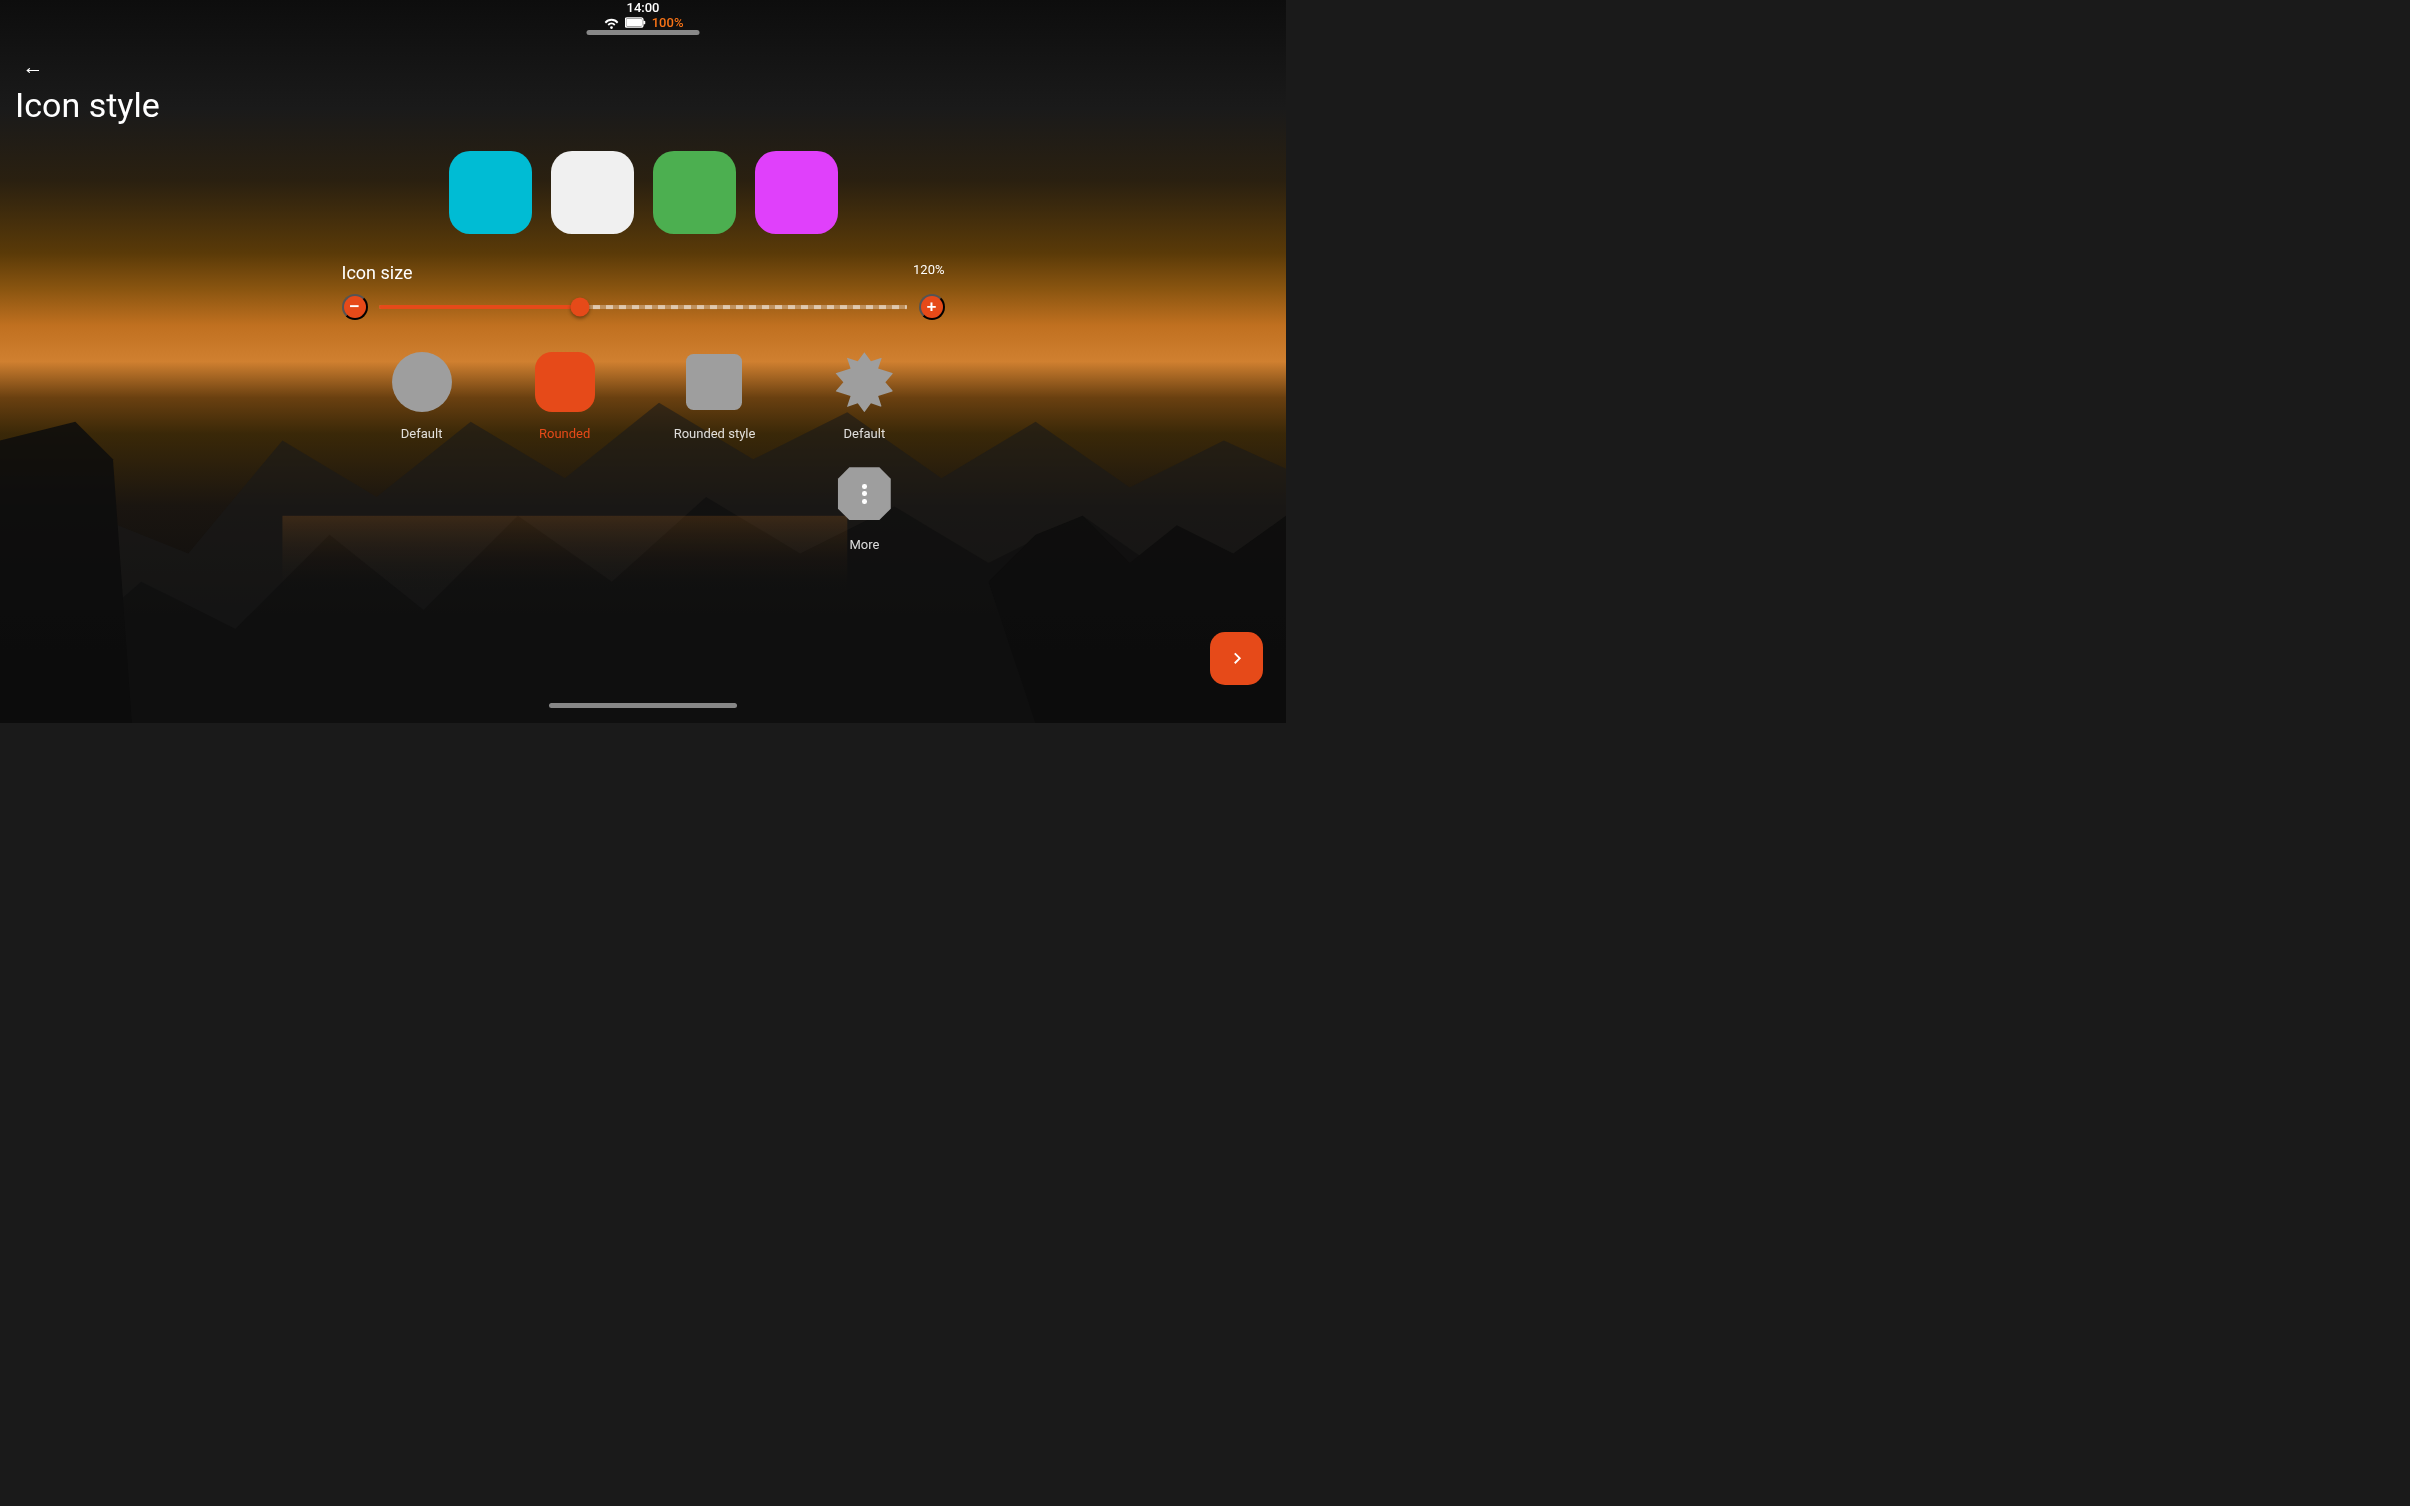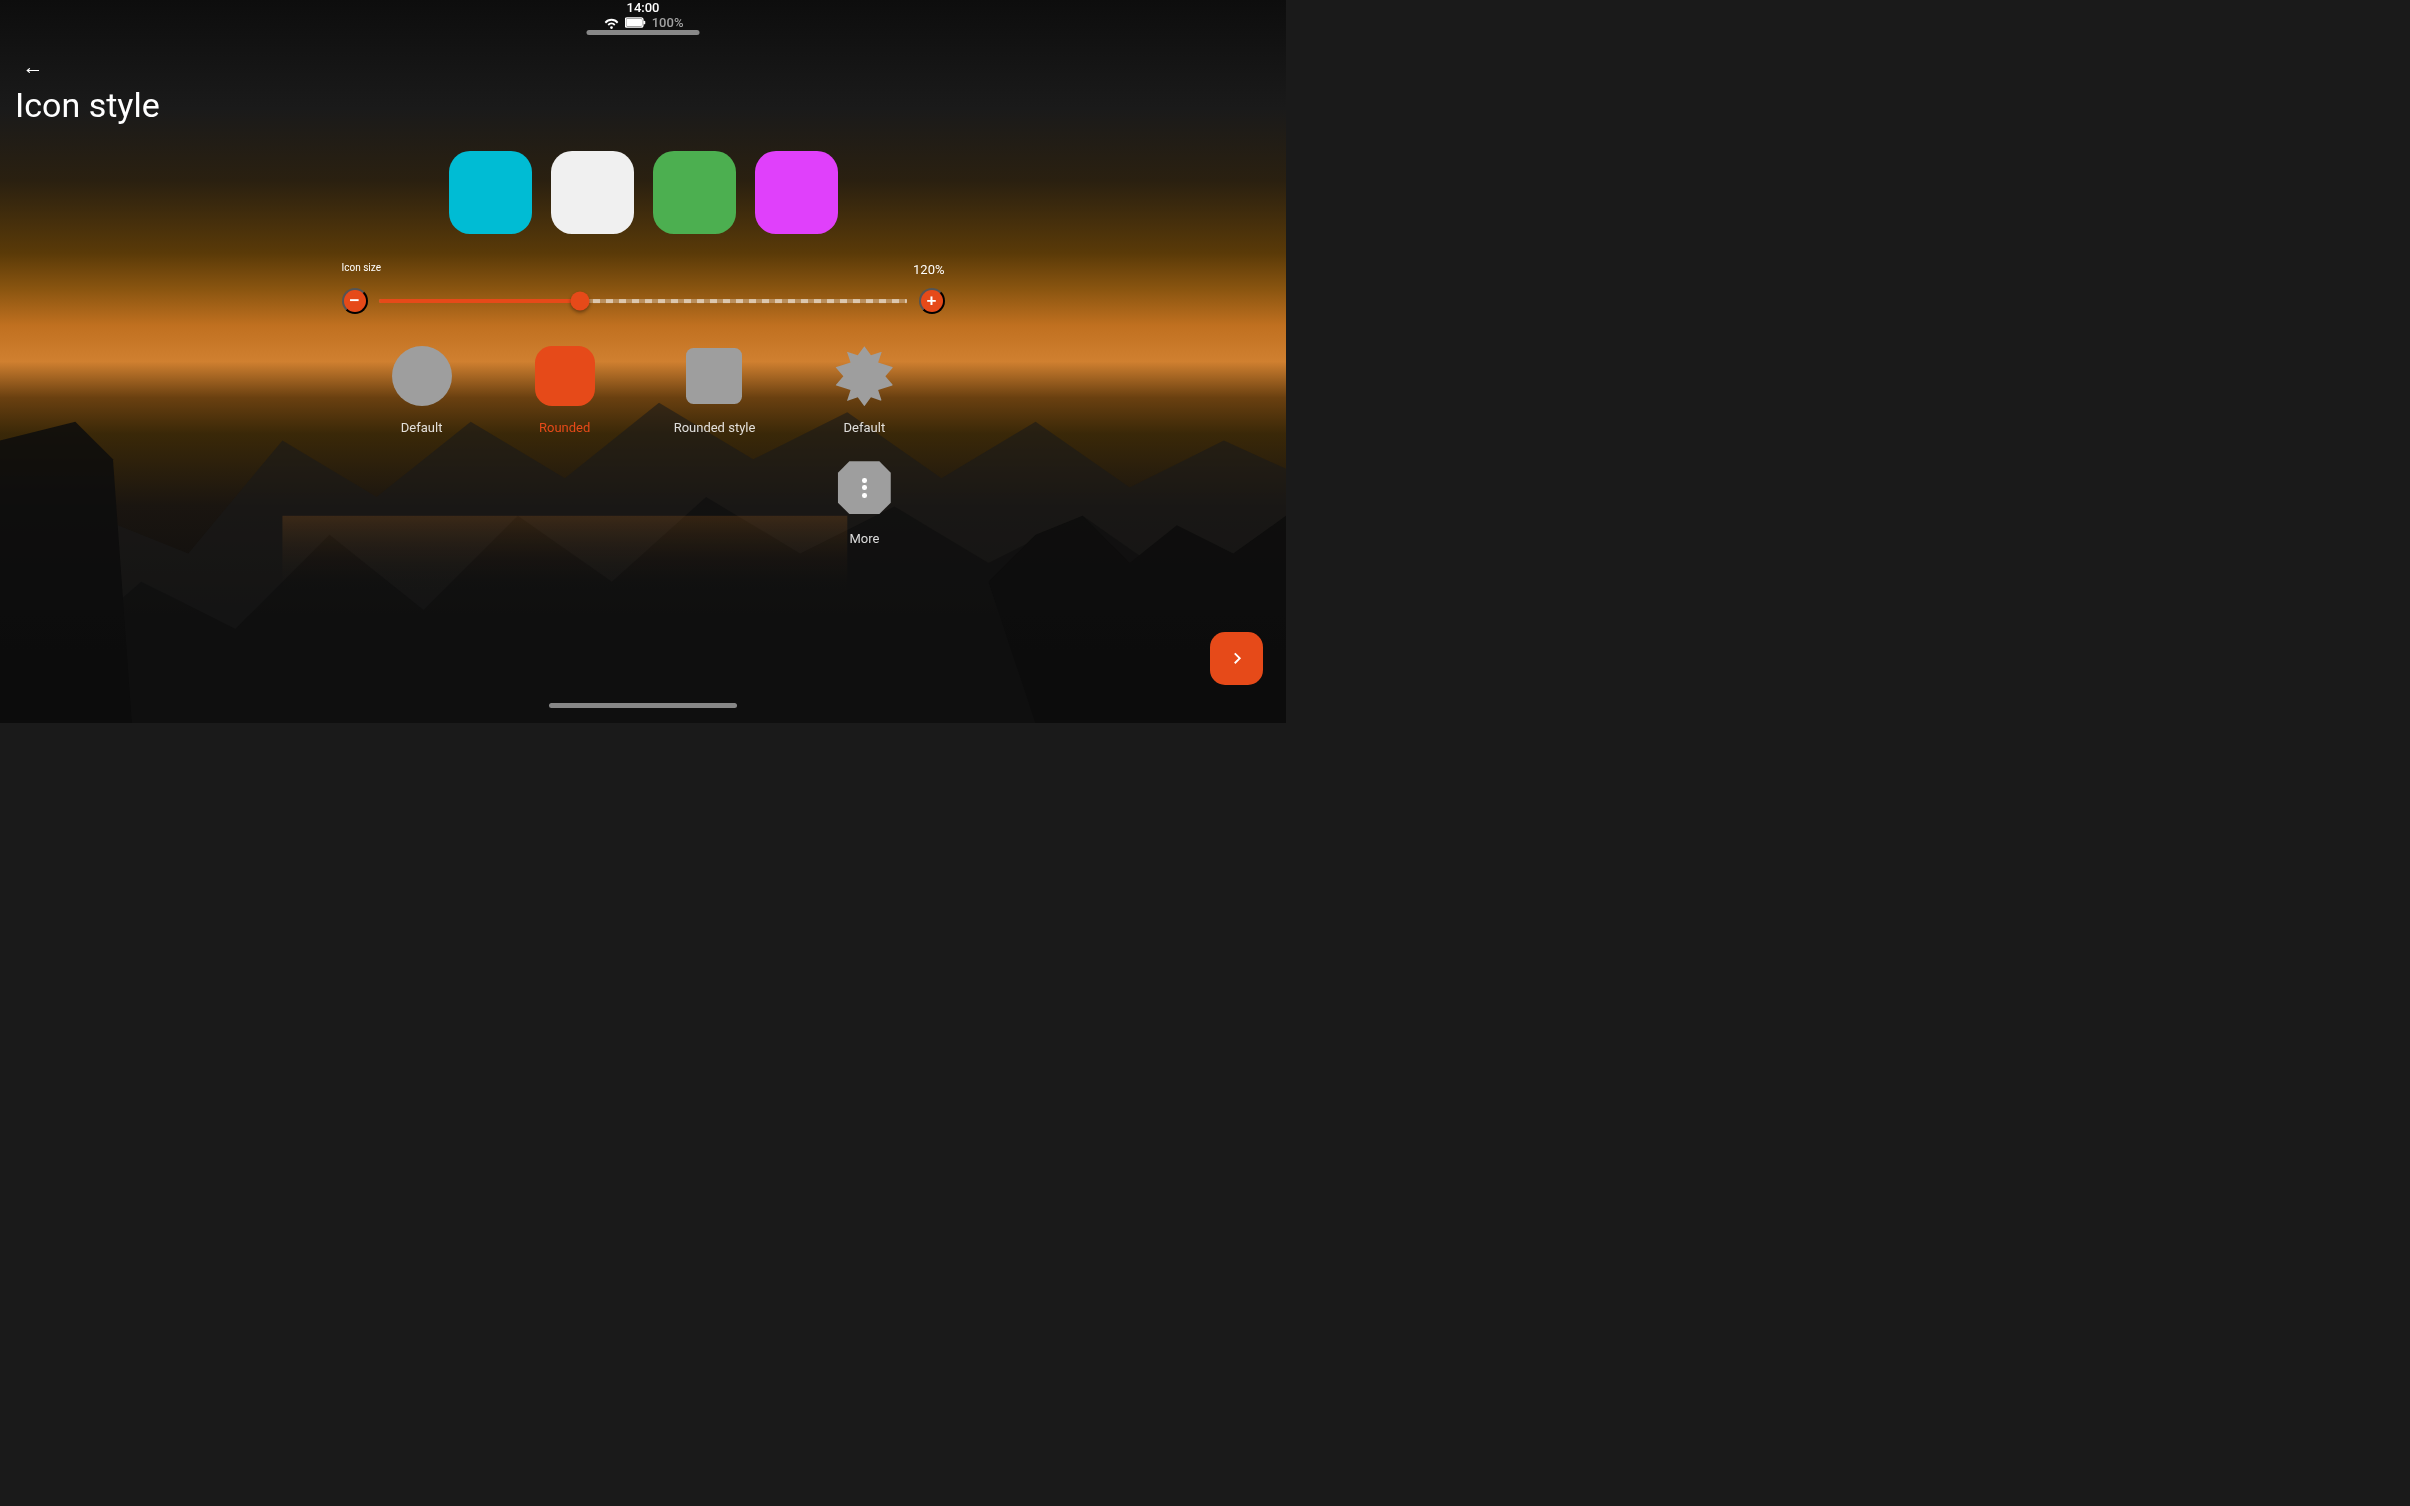--- a/index.html
+++ b/index.html
@@ -65,21 +65,21 @@
       font-size: 13px;
       font-weight: 500;
       color: white;
     }
 
     .status-icons {
       display: flex;
       align-items: center;
       gap: 5.6px;
       font-size: 12.2px;
-      color: #a3a3a3;
+      color: #f97316;
     }
 
     
     .drag-handle-top {
       position: absolute;
       top: 30px;
       left: 50%;
       transform: translateX(-50%);
       width: 113px;
       height: 4.7px;
@@ -150,21 +150,21 @@
       width: 603px;
     }
 
     .size-header {
       display: flex;
       justify-content: space-between;
       margin-bottom: 11.3px;
     }
 
     .size-label {
-      font-size: 10px;
+      font-size: 18px;
       color: white;
     }
 
     .size-value {
       font-size: 13px;
       color: white;
     }
 
     .slider-container {
       display: flex;

